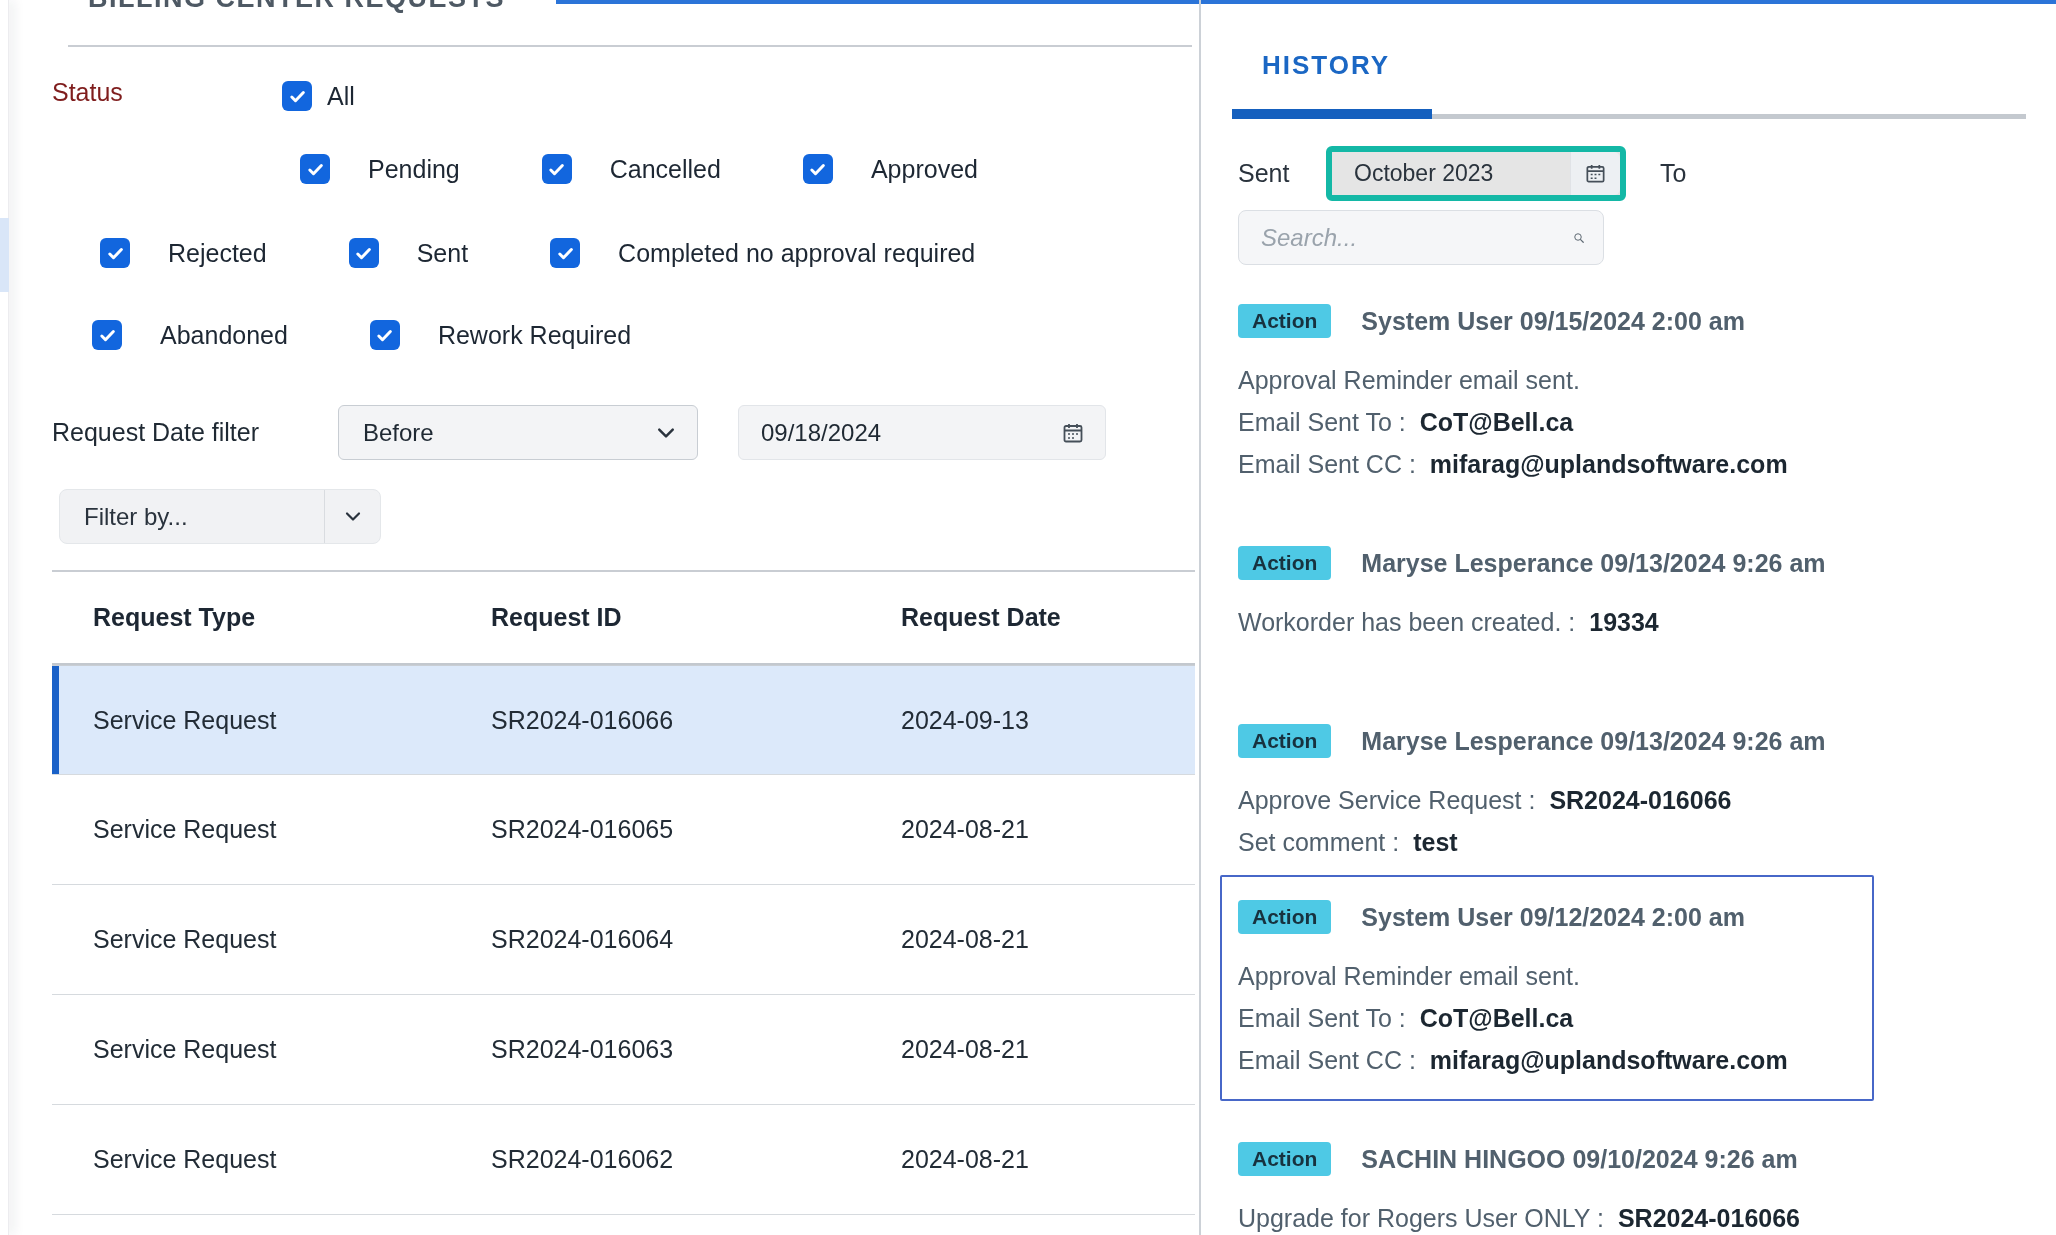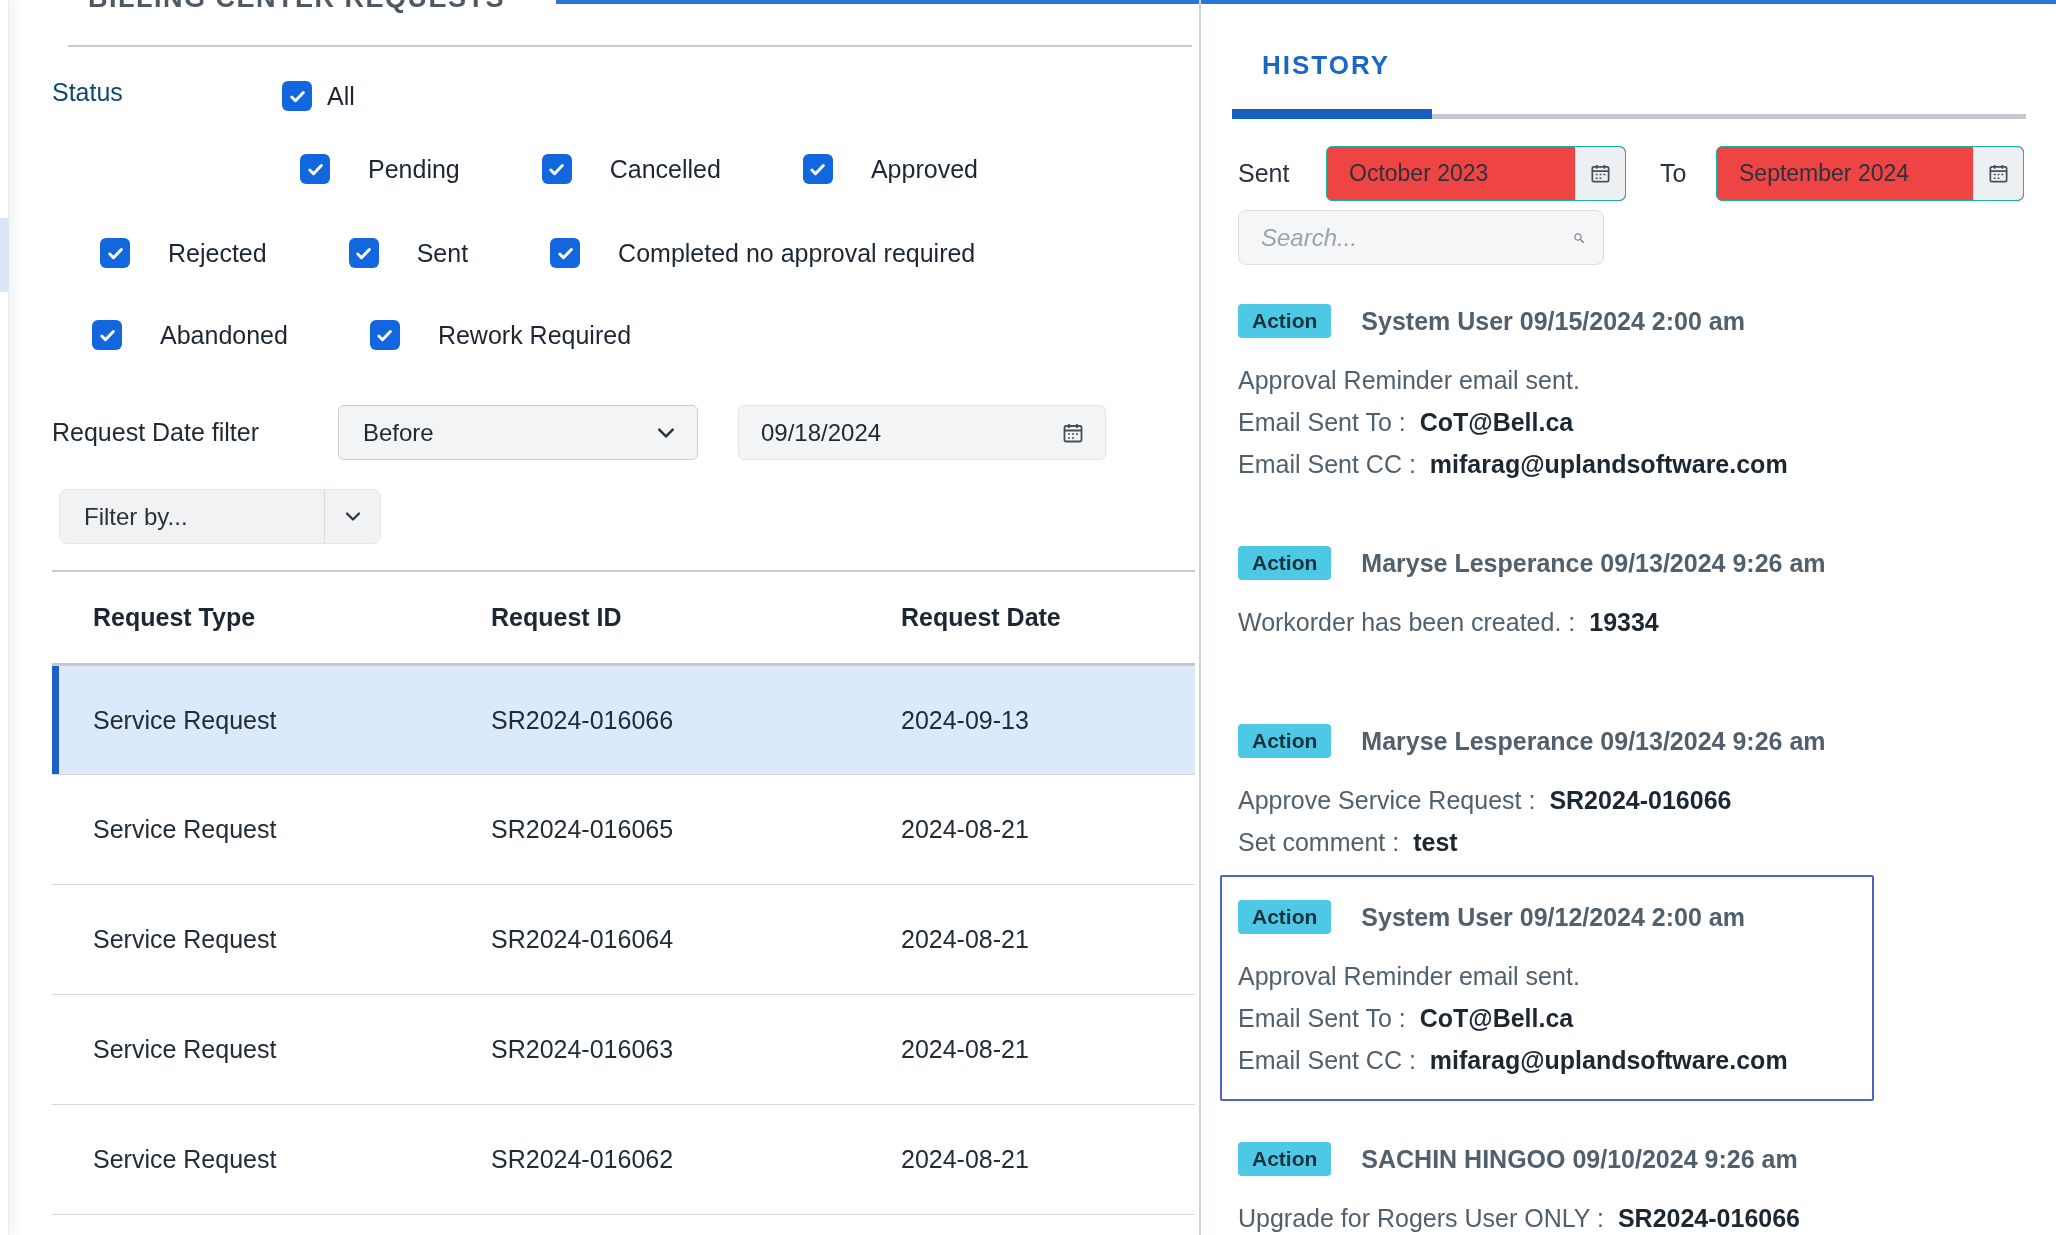--- a/index.html
+++ b/index.html
@@ -12,21 +12,21 @@
   
   .sliver { position:absolute; left:0; top:0; width:9px; height:100%; background:#ffffff;
             border-right:1px solid #ececef; box-shadow:5px 0 12px rgba(25,35,45,0.08); z-index:4; }
   .sliver-active { position:absolute; left:0; top:218px; width:9px; height:74px; background:#d9e6f8; z-index:5; }
 
   
   .page-title { position:absolute; left:88px; top:-17px; font-size:27px; font-weight:bold;
                 letter-spacing:1.5px; color:#4e5964; white-space:nowrap; }
   .title-rule { position:absolute; left:68px; top:45px; width:1124px; height:2px; background:#c9cdd3; }
 
-  .status-label { position:absolute; left:52px; top:78px; font-size:25px; color:#0c4a6e; }
+  .status-label { position:absolute; left:52px; top:78px; font-size:25px; color:#7f1d1d; }
   .cb-row { position:absolute; display:flex; column-gap:62px; align-items:center; height:32px; }
   .cb-row-1 { left:262px; top:80px; }
   .cb-row-2 { left:280px; top:153px; }
   .cb-row-3 { left:80px;  top:237px;justify-content:center; }
   .cb-row-4 { left:72px;  top:319px; }
   .cb-item { display:flex; align-items:center; gap:38px; cursor:pointer;margin-left:20px; }
   .cb-row-1 .cb-item { gap:15px; }
   .cb-box { width:30px; height:30px; border-radius:6px; background:#1266de; flex:0 0 30px;
             display:flex; align-items:center; justify-content:center; }
   .cb-box svg { width:21px; height:21px; }
@@ -62,22 +62,22 @@
   
   .top-blue-line { position:absolute; left:556px; top:0; width:1500px; height:4px; background:#2b74d8; }
   .v-divider { position:absolute; left:1199px; top:0; width:2px; height:1235px; background:#ccd1d7; }
   .history-title { position:absolute; left:1262px; top:50px; font-size:26px; font-weight:bold;
                    letter-spacing:2px; color:#1b67c4; cursor:pointer; }
   .tab-line { position:absolute; left:1232px; top:114px; width:794px; height:5px; background:#c4c9cf; }
   .tab-line-active { position:absolute; left:1232px; top:109px; width:200px; height:10px; background:#1560be; }
 
   .from-label { position:absolute; left:1238px; top:159px; font-size:25px; color:#2a333d; }
   .to-label   { position:absolute; left:1660px; top:159px; font-size:25px; color:#2a333d; }
-  .date-picker { position:absolute; top:146px; height:55px; background:#ef4444;
-                 border:1px solid #14b8a6; border-radius:6px; display:flex; align-items:stretch; cursor:pointer; }
+  .date-picker { position:absolute; top:146px; height:55px; background:#e5e5e5;
+                 border:6px solid #14b8a6; border-radius:6px; display:flex; align-items:stretch; cursor:pointer; }
   #from-picker { left:1326px; width:300px; }
   #to-picker   { left:1716px; width:308px; }
   .dp-text { flex:1; display:flex; align-items:center; padding-left:22px; font-size:23px; color:#2a333d; white-space:nowrap; }
   .dp-icon { width:50px; display:flex; align-items:center; justify-content:center;
              background:#edf0f3; border-left:1px solid #e0e3e7; border-radius:0 6px 6px 0; }
 
   .search-box { position:absolute; left:1238px; top:210px; width:366px; height:55px;
                 background:#f5f6f8; border:1px solid #dbdfe4; border-radius:8px;
                 display:flex; align-items:center; padding:0 18px 0 10px; }
   .search-box input { flex:1; border:none; outline:none; background:transparent;
@@ -277,30 +277,20 @@
     <span class="dp-text">October 2023</span>
     <span class="dp-icon">
       <svg width="23" height="23" viewBox="0 0 24 24">
           <rect x="3.5" y="5" width="17" height="15.5" rx="1.5" fill="none" stroke="#454f59" stroke-width="1.8"></rect>
           <path d="M3.5 9.5h17M8 3v4M16 3v4" fill="none" stroke="#454f59" stroke-width="1.8"></path>
           <path d="M7 13h2M11 13h2M15 13h2M7 17h2M11 17h2" stroke="#454f59" stroke-width="1.6"></path>
         </svg>
     </span>
   </div>
   <div class="to-label">To</div>
-  <div class="date-picker" id="to-picker">
-    <span class="dp-text">September 2024</span>
-    <span class="dp-icon">
-      <svg width="23" height="23" viewBox="0 0 24 24">
-          <rect x="3.5" y="5" width="17" height="15.5" rx="1.5" fill="none" stroke="#454f59" stroke-width="1.8"></rect>
-          <path d="M3.5 9.5h17M8 3v4M16 3v4" fill="none" stroke="#454f59" stroke-width="1.8"></path>
-          <path d="M7 13h2M11 13h2M15 13h2M7 17h2M11 17h2" stroke="#454f59" stroke-width="1.6"></path>
-        </svg>
-    </span>
-  </div>
 
   <div class="search-box">
     <input type="text" placeholder="Search..." style="">
     <svg width="24" height="24" viewBox="0 0 24 24">
         <circle cx="10" cy="10" r="6.5" fill="none" stroke="#5f6a74" stroke-width="2"></circle>
         <path d="M15.2 15.2L20.5 20.5" stroke="#5f6a74" stroke-width="2.4" stroke-linecap="round"></path>
       </svg>
   </div>
 
   <div class="hlist" id="hlist">

